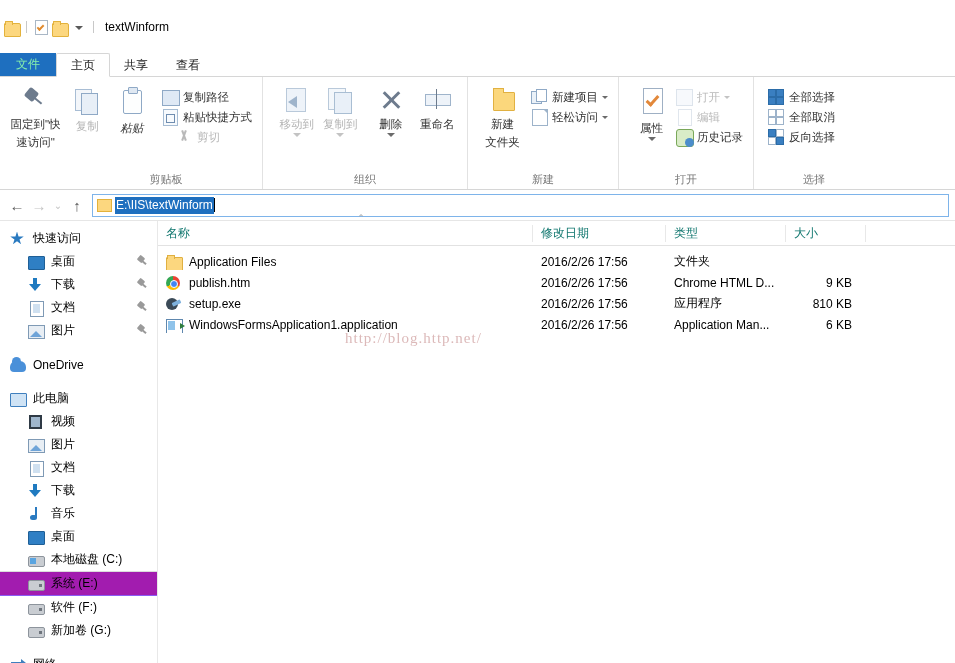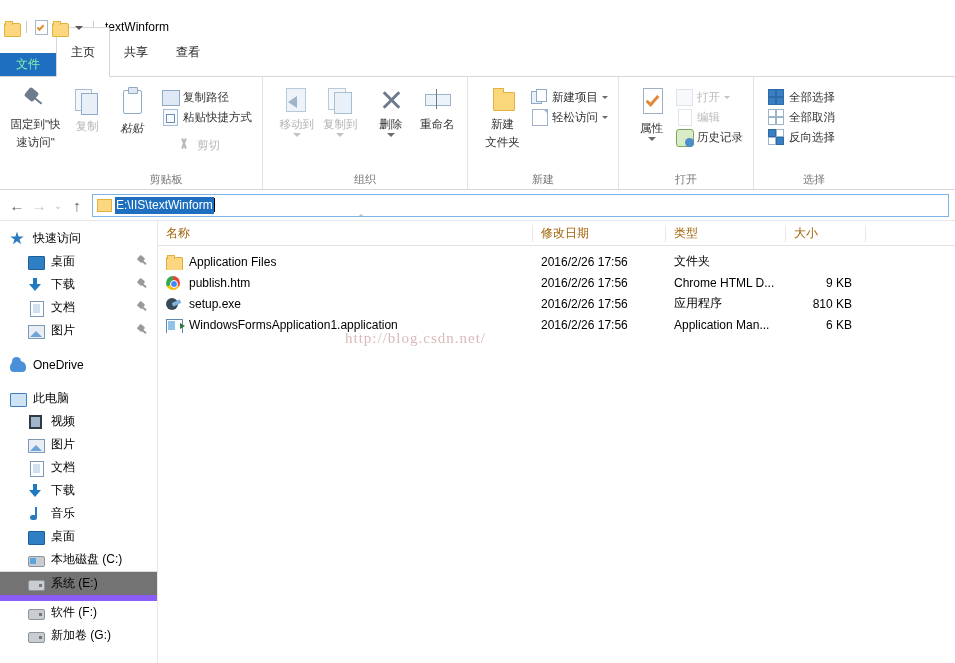--- a/index.html
+++ b/index.html
@@ -17,21 +17,21 @@
   .sep{width:1px;height:12px;background:#c8c8c8;margin:0 3px;}
   .folder-ico{width:15px;height:12px;background:#fcd77f;border:1px solid #e3b23c;border-radius:1px 2px 1px 1px;position:relative;}
   .folder-ico:before{content:"";position:absolute;left:0;top:-3px;width:6px;height:3px;background:#fcd77f;border:1px solid #e3b23c;border-bottom:none;border-radius:1px 1px 0 0;}
   .doc-check{width:11px;height:13px;background:#fff;border:1px solid #a9b7c6;position:relative;}
   .doc-check:after{content:"";position:absolute;left:1px;top:4px;width:5px;height:2px;border-left:2px solid #e08a2e;border-bottom:2px solid #e08a2e;transform:rotate(-45deg);}
   .caret-dn{width:0;height:0;border-left:4px solid transparent;border-right:4px solid transparent;border-top:4px solid #5a5a5a;}
   .win-title{margin-left:8px;font-size:12px;color:#000;}
 
   
   .tabbar{height:23px;display:flex;align-items:flex-end;background:#fff;border-bottom:1px solid #d6d6d6;}
-  .tab{height:22px;line-height:22px;padding:13px 14px;font-size:12px;color:#1a1a1a;cursor:default;}
+  .tab{height:22px;line-height:22px;padding:0 14px;font-size:12px;color:#1a1a1a;cursor:default;}
   .tab.file{background:#1e6fbf;color:#86efac;padding:0 16px;height:23px;line-height:23px;}
   .tab.active{background:#fff;border:1px solid #d6d6d6;border-bottom:1px solid #fff;margin-bottom:-1px;border-radius:2px 2px 0 0;}
 
   
   .ribbon{height:112px;background:#fff;border-bottom:1px solid #d6d6d6;display:flex;position:relative;}
   .rgroup{position:relative;display:flex;flex-direction:column;justify-content:space-between;
           padding:4px 6px 0 6px;border-right:1px solid #e2e2e2;}
   .rgroup .gbody{display:flex;align-items:flex-start;height:88px;}
   .glabel{text-align:center;font-size:11px;color:#777;height:18px;line-height:16px;}
   .bigbtn{width:60px;display:flex;flex-direction:column;align-items:center;padding-top:6px;cursor:default;}
@@ -107,21 +107,21 @@
   .addrbox{flex:1;height:21px;border:1px solid #7eb4ea;background:#fff;display:flex;align-items:center;padding:0 2px;margin-left:4px;}
   .addr-ico{width:13px;height:11px;background:#fcd77f;border:1px solid #e3b23c;margin:0 3px 0 2px;flex:0 0 13px;}
   .addr-text{background:#1e6fbf;color:#fff;font-size:12px;padding:1px 1px;line-height:15px;}
   .addr-caretline{width:1px;height:14px;background:#000;margin-left:0px;}
 
   
   .content{display:flex;height:463px;border-top:1px solid #e6e6e6;}
   .sidebar{width:158px;height:463px;overflow:hidden;border-right:1px solid #e8e8e8;background:#fff;padding-top:6px;box-sizing:border-box;}
   .nav-row{height:23px;display:flex;align-items:center;font-size:12px;color:#000;padding-left:10px;position:relative;cursor:default;}
   .nav-row.lvl1{padding-left:28px;}
-  .nav-row.sel{background:#737373;border-top:1px solid #dcdcdc;border-bottom:6px solid #8b5cf6;}
+  .nav-row.sel{background:#a21caf;border-top:1px solid #dcdcdc;border-bottom:1px solid #8b5cf6;}
   .nav-row .ni{width:16px;height:16px;margin-right:7px;flex:0 0 16px;position:relative;}
   .nav-row .pin{position:absolute;right:10px;top:5px;width:11px;height:11px;}
   .nav-row .pin:before{content:"";position:absolute;left:2px;top:1px;width:6px;height:6px;background:#9a9a9a;border-radius:1px;transform:rotate(40deg);}
   .nav-row .pin:after{content:"";position:absolute;left:4px;top:6px;width:7px;height:1.5px;background:#9a9a9a;transform:rotate(40deg);}
   .spacer{height:11px;}
   
   .i-star{width:14px;height:14px;background:#2a7ac0;clip-path:polygon(50% 0%,61% 35%,98% 35%,68% 57%,79% 91%,50% 70%,21% 91%,32% 57%,2% 35%,39% 35%);}
   .i-desktop{width:15px;height:12px;background:#2f7fc4;border:1px solid #1f5f96;border-radius:1px;}
   .i-down{width:14px;height:14px;position:relative;}
   .i-down:before{content:"";position:absolute;left:5px;top:0;width:4px;height:7px;background:#1f7ac0;}
@@ -142,21 +142,21 @@
   .i-drive:after{content:"";position:absolute;right:2px;top:3px;width:3px;height:3px;background:#6e757d;}
   .i-driveC{width:15px;height:9px;background:#c9cdd2;border:1px solid #8d949c;border-radius:2px;position:relative;}
   .i-driveC:before{content:"";position:absolute;left:1px;top:1px;width:6px;height:6px;background:#5aa4e0;}
   .i-net{width:16px;height:13px;position:relative;}
   .i-net:before{content:"";position:absolute;left:0;top:3px;width:11px;height:8px;background:#5d9bd4;transform:skewX(-14deg);border:1px solid #3f7fbe;}
   .i-net:after{content:"";position:absolute;right:0;top:0;width:0;height:0;border-left:5px solid #3f7fbe;border-top:4px solid transparent;border-bottom:4px solid transparent;}
 
   
   .listpane{flex:1;position:relative;background:#fff;}
   .collapse-btn{position:absolute;left:188px;top:-9px;width:30px;height:12px;display:flex;align-items:center;justify-content:center;color:#a0a0a0;font-size:9px;}
-  .colheader{height:24px;display:flex;align-items:center;border-bottom:1px solid #e2e2e2;font-size:12px;color:#a16207;position:relative;}
+  .colheader{height:24px;display:flex;align-items:center;border-bottom:1px solid #e2e2e2;font-size:12px;color:#0f766e;position:relative;}
   .col{height:17px;line-height:17px;padding-left:8px;border-right:1px solid #e8e8e8;box-sizing:border-box;overflow:hidden;white-space:nowrap;cursor:default;}
   .c-name{width:375px;}
   .c-date{width:133px;}
   .c-type{width:120px;}
   .c-size{width:80px;}
   .row{height:21px;display:flex;align-items:center;font-size:12px;color:#000;cursor:default;}
   .cell{padding-left:8px;box-sizing:border-box;overflow:hidden;white-space:nowrap;}
   .cell.r{text-align:right;padding-right:14px;padding-left:0;}
   .fname{display:flex;align-items:center;}
   .fi{width:16px;height:16px;margin-right:7px;flex:0 0 16px;position:relative;}
@@ -232,21 +232,21 @@
                 <span class="ic-copypath" style="position:absolute;top:1px;"></span>
               </span>
             <span>复制路径</span>
           </div>
           <div class="smallbtn">
             <span class="si">
                 <span class="ic-pasteshort" style="position:absolute;left:1px;top:0;"></span>
               </span>
             <span>粘贴快捷方式</span>
           </div>
-          <div class="smallbtn dim" style="margin-top:8px;margin-left:14px;">
+          <div class="smallbtn dim" style="margin-left:14px;">
             <span class="si">
                 <span class="ic-cut" style="position:absolute;top:0;"></span>
               </span>
             <span>剪切</span>
           </div>
         </div>
       </div>
       <div class="glabel" style="margin-left:70px;">剪贴板</div>
     </div>
 
@@ -564,15 +564,15 @@
             <span>WindowsFormsApplication1.application</span>
           </div>
           <div class="cell c-date">2016/2/26 17:56</div>
           <div class="cell c-type">Application Man...</div>
           <div class="cell c-size r">6 KB</div>
         </div>
       </div>
     </div>
   </div>
 
-  <div class="watermark">http://blog.csdn.net/</div>
+  <div class="watermark">http://blog.http.net/</div>
 
 </div>
 
 </body></html>

